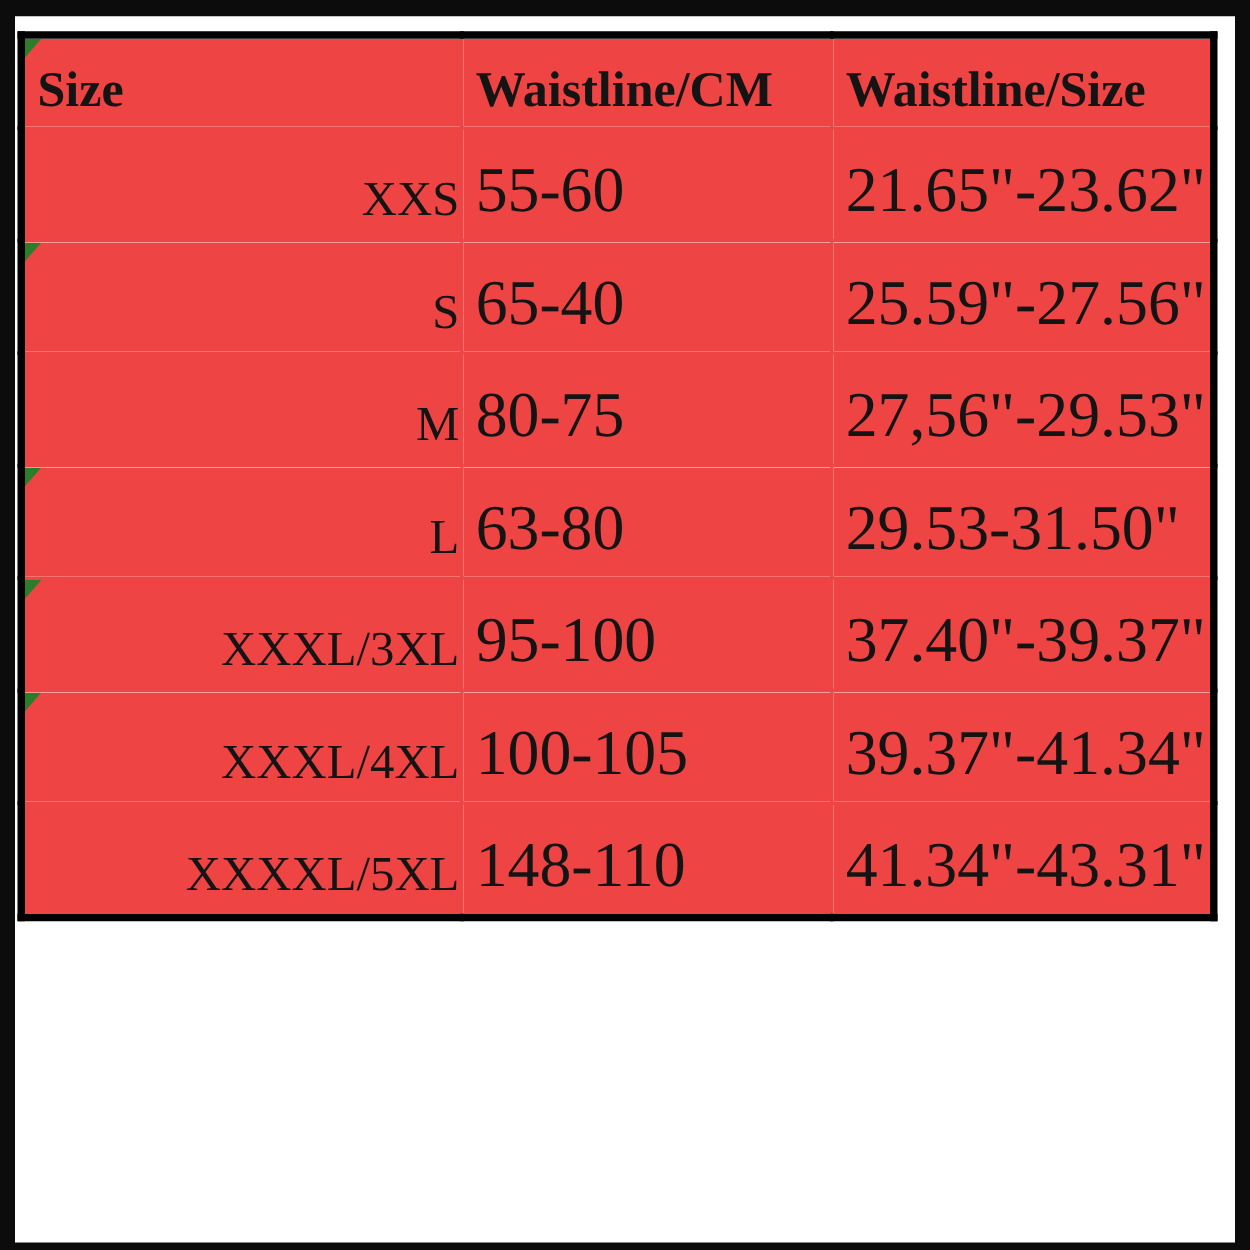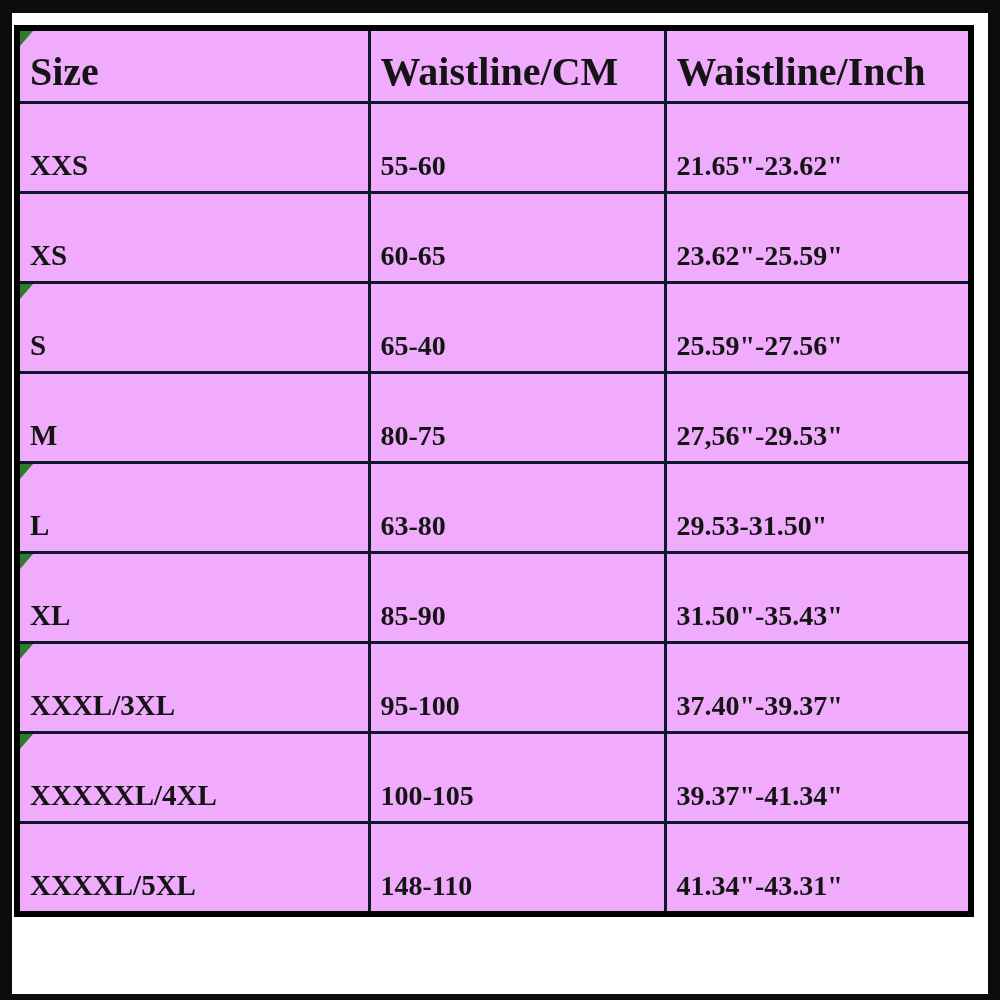--- a/index.html
+++ b/index.html
@@ -17,44 +17,45 @@
     background:#ffffff;
   }
   table{
     border-collapse:collapse;
     table-layout:fixed;
     margin:12px 0 0 2px;
     border:6px solid #000;
     background:#fdfdfd;
   }
   th,td{
-    border:3px solid #0f172a;
+    border:3px solid #ef4444;
     position:relative;
     vertical-align:bottom;
     text-align:left;
     white-space:nowrap;
     overflow:hidden;
     color:#141414;
-    background:#f0abfc;
+    background:#ef4444;
   }
   th{
     height:64px;
     font-size:40px;
     font-weight:bold;
     padding:0 0 6px 10px;
   }
   td{
     height:78px;
-    font-size:28px;
-    font-weight:bold;
+    font-size:51px;
+    font-weight:normal;
     padding:0 0 9px 10px;
   }
   td.size-cell{
-    font-weight:bold;
-    font-size:29px;
+    font-weight:normal;
+    font-size:39px;
+    text-align:right;
   }
   .marker{
     position:absolute;
     top:0;left:0;
     width:13px;height:15px;
     background:#2b7d2b;
     clip-path:polygon(0 0,100% 0,0 100%);
   }
 </style>
 </head>
@@ -70,62 +71,52 @@
     <thead>
       <tr>
         <th>
           <div class="marker"></div>
           <span>Size</span>
         </th>
         <th>
           <span>Waistline/CM</span>
         </th>
         <th>
-          <span>Waistline/Inch</span>
+          <span>Waistline/Size</span>
         </th>
       </tr>
     </thead>
     <tbody>
         <tr>
           <td class="size-cell"><span>XXS</span></td>
           <td class="cm-cell"><span>55-60</span></td>
           <td class="inch-cell"><span>21.65"-23.62"</span></td>
-        </tr>
-        <tr>
-          <td class="size-cell"><span>XS</span></td>
-          <td class="cm-cell"><span>60-65</span></td>
-          <td class="inch-cell"><span>23.62"-25.59"</span></td>
         </tr>
         <tr>
           <td class="size-cell"><div class="marker"></div><span>S</span></td>
           <td class="cm-cell"><span>65-40</span></td>
           <td class="inch-cell"><span>25.59"-27.56"</span></td>
         </tr>
         <tr>
           <td class="size-cell"><span>M</span></td>
           <td class="cm-cell"><span>80-75</span></td>
           <td class="inch-cell"><span>27,56"-29.53"</span></td>
         </tr>
         <tr>
           <td class="size-cell"><div class="marker"></div><span>L</span></td>
           <td class="cm-cell"><span>63-80</span></td>
           <td class="inch-cell"><span>29.53-31.50"</span></td>
         </tr>
         <tr>
-          <td class="size-cell"><div class="marker"></div><span>XL</span></td>
-          <td class="cm-cell"><span>85-90</span></td>
-          <td class="inch-cell"><span>31.50"-35.43"</span></td>
-        </tr>
-        <tr>
           <td class="size-cell"><div class="marker"></div><span>XXXL/3XL</span></td>
           <td class="cm-cell"><span>95-100</span></td>
           <td class="inch-cell"><span>37.40"-39.37"</span></td>
         </tr>
         <tr>
-          <td class="size-cell"><div class="marker"></div><span>XXXXXL/4XL</span></td>
+          <td class="size-cell"><div class="marker"></div><span>XXXL/4XL</span></td>
           <td class="cm-cell"><span>100-105</span></td>
           <td class="inch-cell"><span>39.37"-41.34"</span></td>
         </tr>
         <tr>
           <td class="size-cell"><span>XXXXL/5XL</span></td>
           <td class="cm-cell"><span>148-110</span></td>
           <td class="inch-cell"><span>41.34"-43.31"</span></td>
         </tr>
       </tbody>
   </table>

